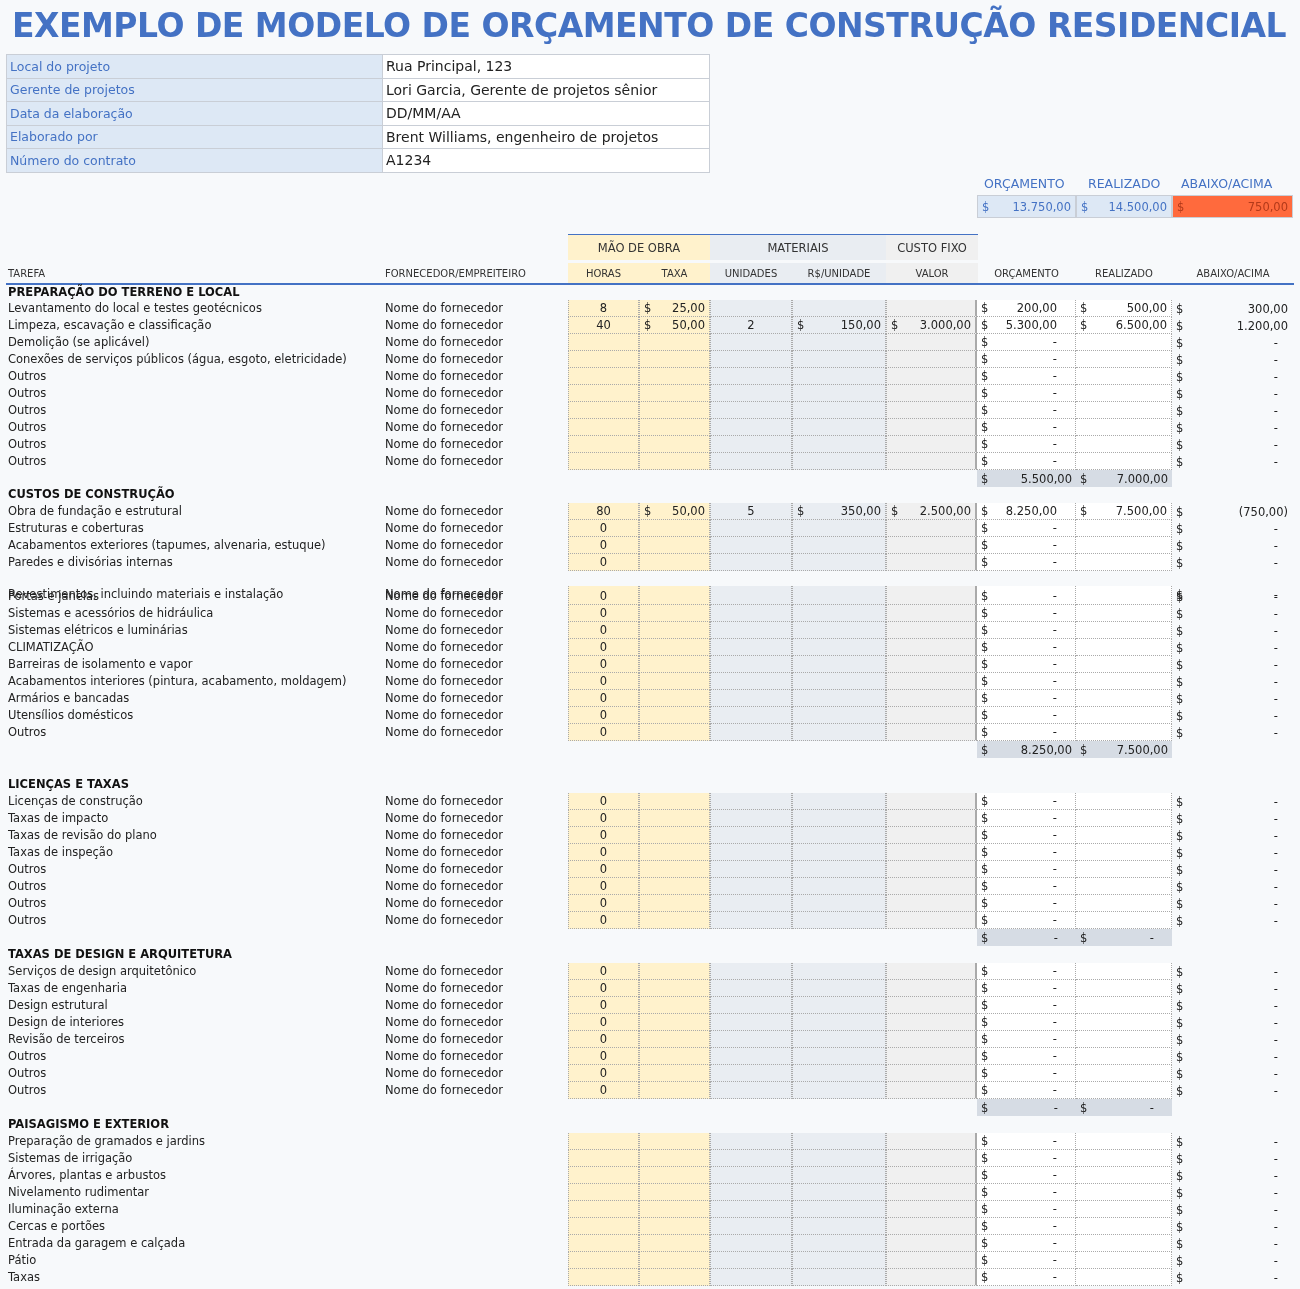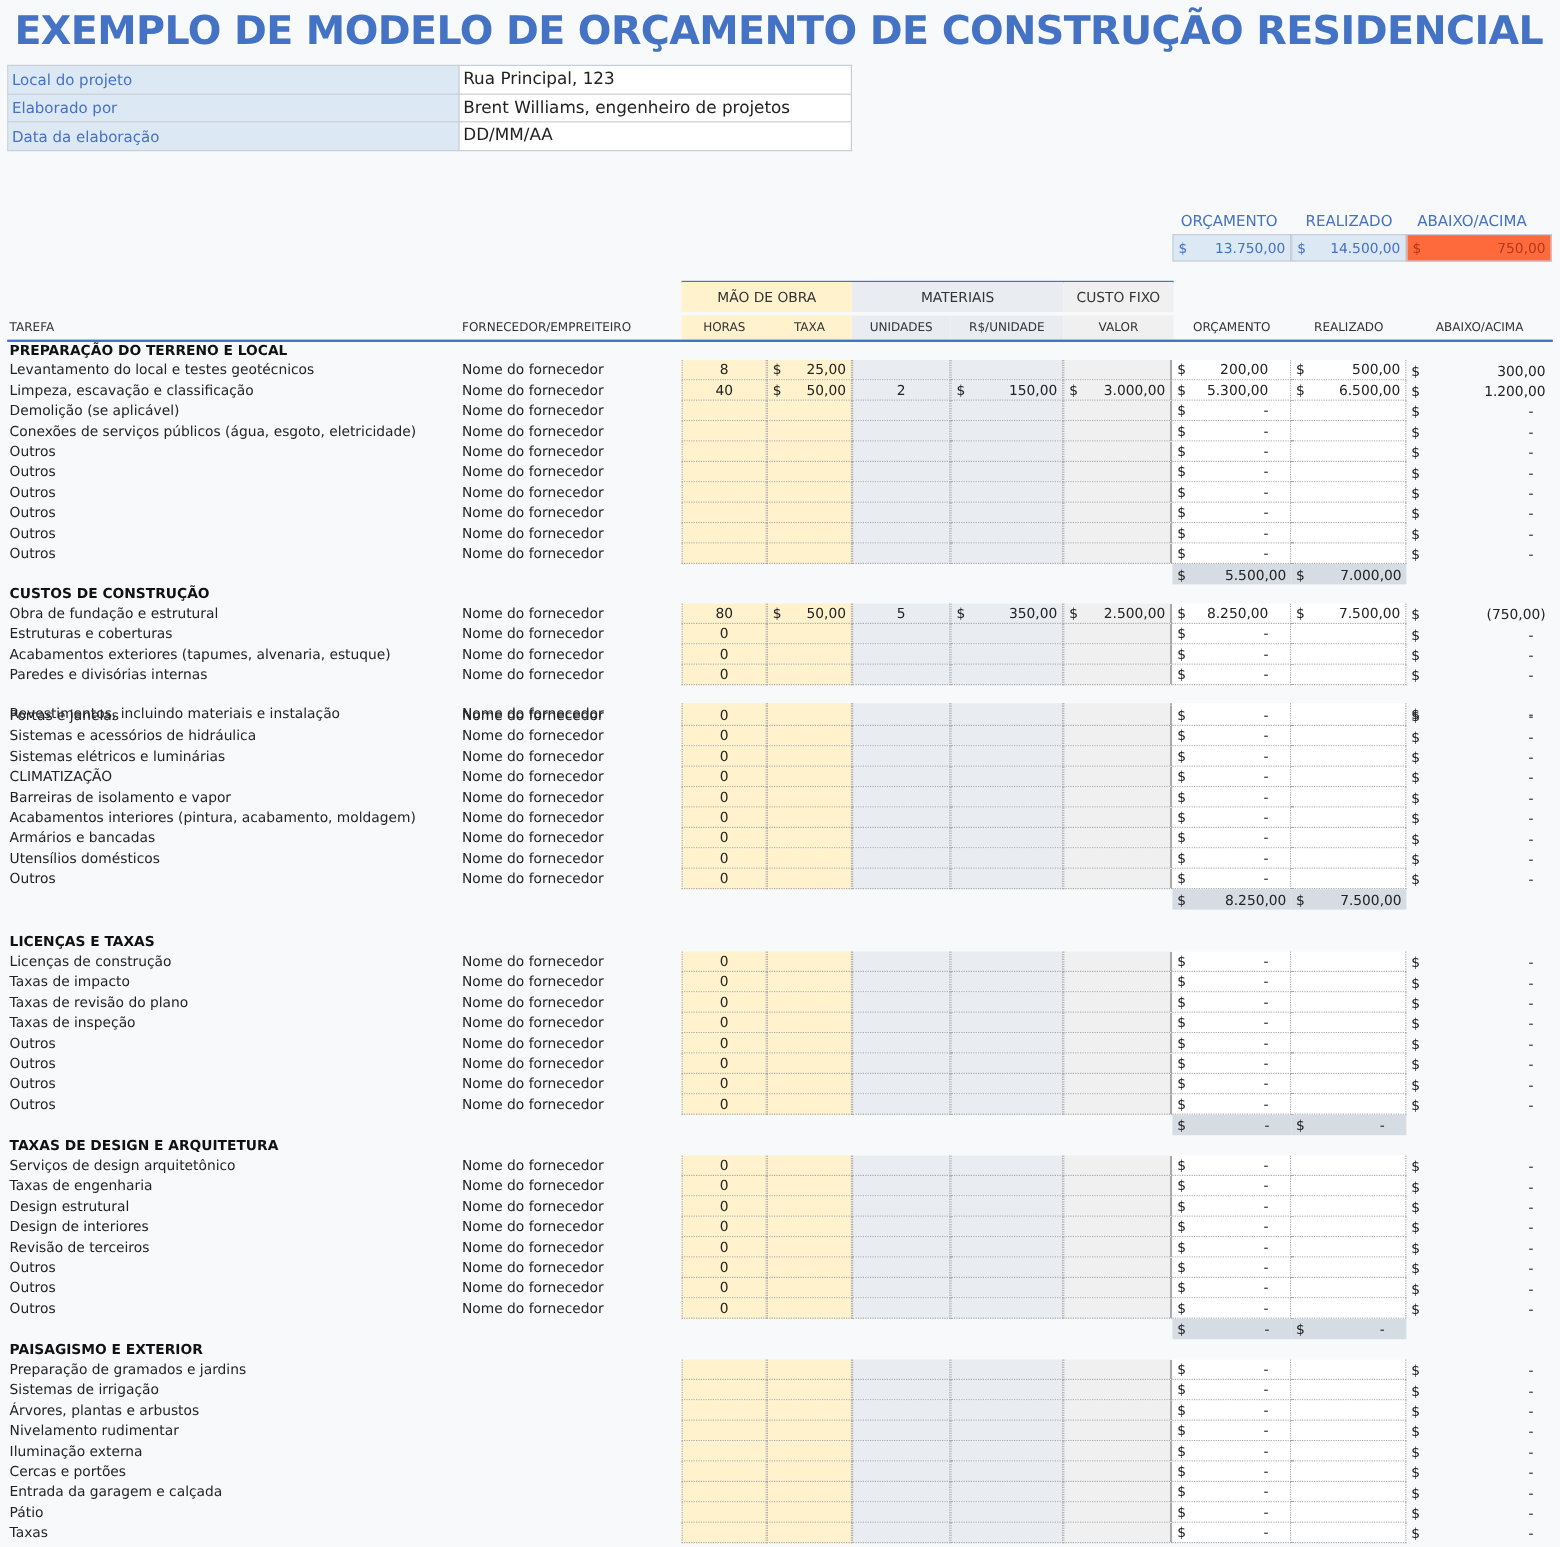--- a/index.html
+++ b/index.html
@@ -59,26 +59,34 @@
 
 <div class="title">EXEMPLO DE MODELO DE ORÇAMENTO DE CONSTRUÇÃO RESIDENCIAL</div>
 
 <table class="info">
   <tbody>
       <tr>
         <td class="lbl">Local do projeto</td>
         <td class="val">Rua Principal, 123</td>
       </tr>
   <tr>
+        <td class="lbl">Gerente de projetos</td>
+        <td class="val">Lori Garcia, Gerente de projetos sênior</td>
+      </tr>
+  <tr>
+        <td class="lbl">Data da elaboração</td>
+        <td class="val">DD/MM/AA</td>
+      </tr>
+  <tr>
         <td class="lbl">Elaborado por</td>
         <td class="val">Brent Williams, engenheiro de projetos</td>
       </tr>
   <tr>
-        <td class="lbl">Data da elaboração</td>
-        <td class="val">DD/MM/AA</td>
+        <td class="lbl">Número do contrato</td>
+        <td class="val">A1234</td>
       </tr>
 </tbody>
   </table>
 
 <div class="sum-h" style="left:984px">ORÇAMENTO</div>
 <div class="sum-h" style="left:1088px">REALIZADO</div>
 <div class="sum-h" style="left:1181px">ABAIXO/ACIMA</div>
 <div class="sum-box blue" style="left:977px;width:99px">
     <span>$</span>
     <span>13.750,00</span>

